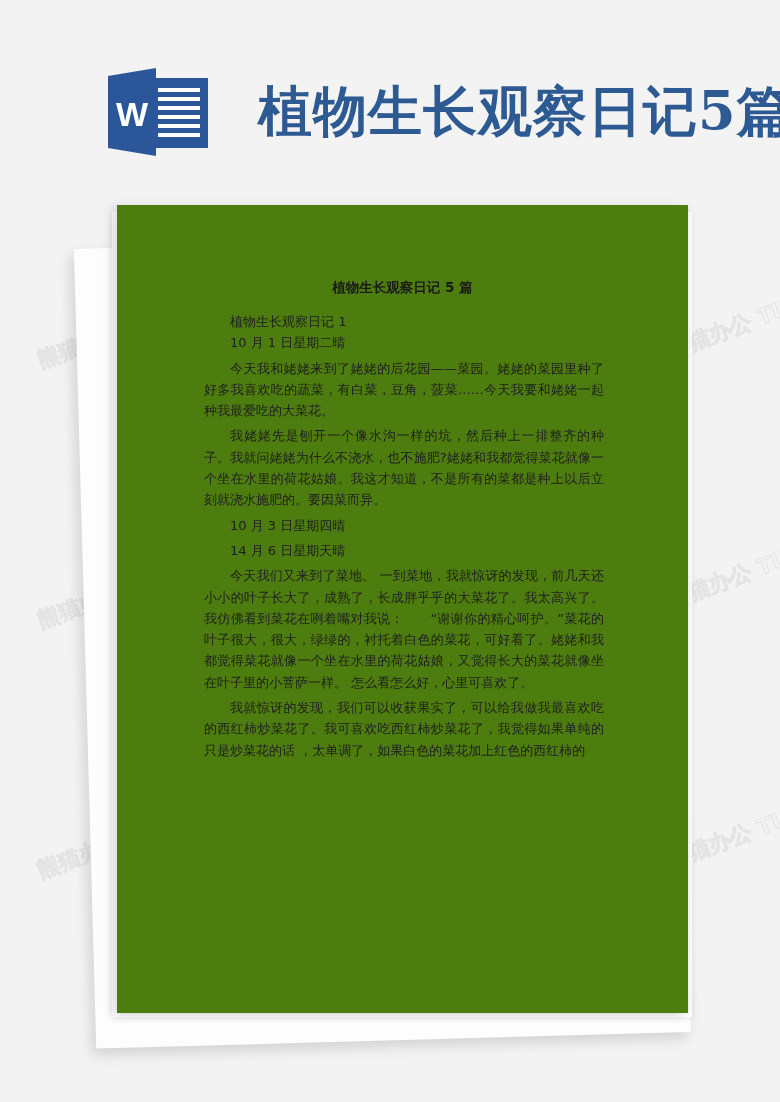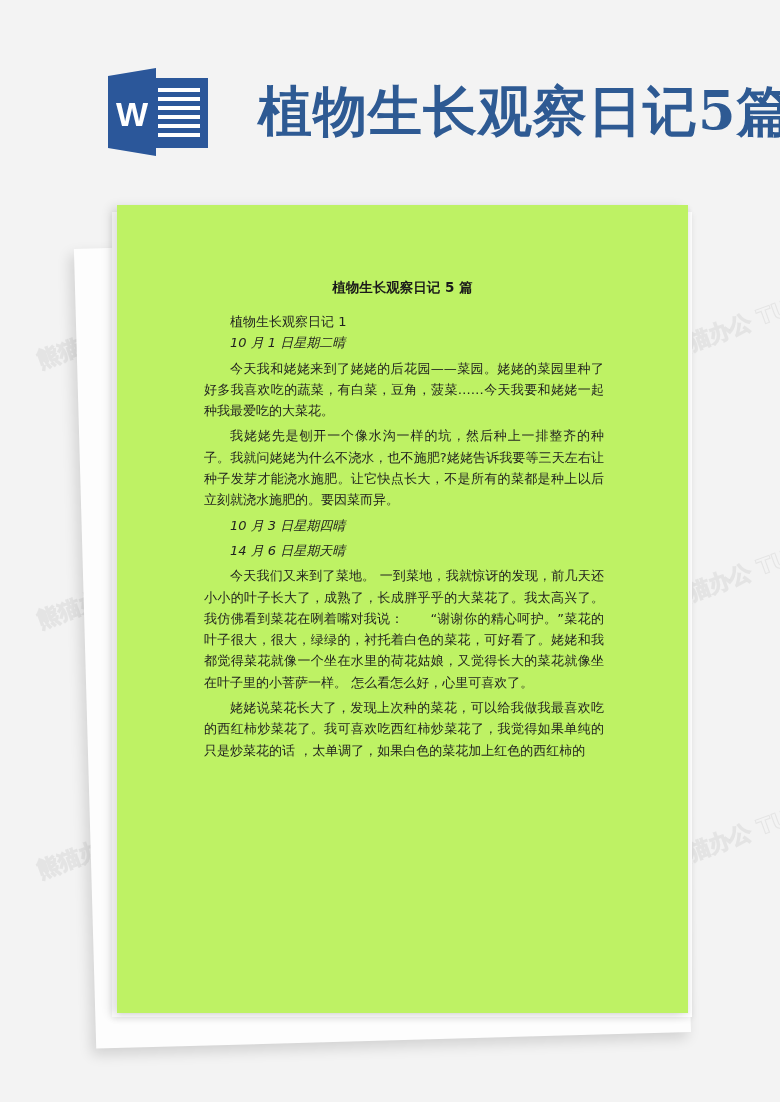--- a/index.html
+++ b/index.html
@@ -50,21 +50,21 @@
       position: absolute;
       left: 112px; top: 212px;
       width: 580px; height: 805px;
       background: #fefefe;
       box-shadow: 0 2px 6px rgba(0,0,0,0.08);
     }
     .page {
       position: absolute;
       left: 117px; top: 205px;
       width: 571px; height: 808px;
-      background: #bef264;
+      background: #4d7c0f;
       box-shadow: -6px 2px 10px rgba(0,0,0,0.12), 2px 2px 4px rgba(0,0,0,0.06);
     }
     .doc-title {
       position: absolute;
       left: 0; top: 72px;
       width: 100%;
       text-align: center;
       font-weight: bold;
       font-size: 13.5px;
       color: #1a1a1a;
@@ -83,21 +83,20 @@
       margin: 0;
     }
     .doc-body .para {
       margin: 0 0 4px 0;
       text-indent: 26px;
       text-align: justify;
     }
     .doc-body .heading-line {
       margin: 0 0 4px 0;
       padding-left: 26px;
-      font-style: italic;
     }
     
     .wm {
       position: absolute;
       font-family: "DejaVu Sans", sans-serif;
       font-weight: bold;
       font-size: 22px;
       color: rgba(255,255,255,0.0);
       -webkit-text-stroke: 1px rgba(200,200,200,0.35);
       transform: rotate(-20deg);
@@ -141,21 +140,21 @@
 <div class="page-mid"></div>
 
 <div class="page">
   <div class="doc-title">植物生长观察日记 5 篇</div>
 
   <div class="doc-body">
     <p class="line-indent" style="padding-left:26px; margin:0;">植物生长观察日记 1</p>
 
     <p class="heading-line">10 月 1 日星期二晴</p>
     <p class="para">今天我和姥姥来到了姥姥的后花园——菜园。姥姥的菜园里种了好多我喜欢吃的蔬菜，有白菜，豆角，菠菜……今天我要和姥姥一起种我最爱吃的大菜花。</p>
-    <p class="para">我姥姥先是刨开一个像水沟一样的坑，然后种上一排整齐的种子。我就问姥姥为什么不浇水，也不施肥?姥姥告诉我要等三天左右让种子发芽才能浇水施肥。让它快点长大，不是所有的菜都是种上以后立刻就浇水施肥的。要因菜而异。</p>
+    <p class="para">我姥姥先是刨开一个像水沟一样的坑，然后种上一排整齐的种子。我就问姥姥为什么不浇水，也不施肥?姥姥和我都觉得菜花就像一个坐在水里的荷花姑娘。我这才知道，不是所有的菜都是种上以后立刻就浇水施肥的。要因菜而异。</p>
 
     <p class="heading-line">10 月 3 日星期四晴</p>
 
     <p class="heading-line">14 月 6 日星期天晴</p>
     <p class="para">今天我们又来到了菜地。 一到菜地，我就惊讶的发现，前几天还小小的叶子长大了，成熟了，长成胖乎乎的大菜花了。我太高兴了。我仿佛看到菜花在咧着嘴对我说：　　“谢谢你的精心呵护。”菜花的叶子很大，很大，绿绿的，衬托着白色的菜花，可好看了。姥姥和我都觉得菜花就像一个坐在水里的荷花姑娘，又觉得长大的菜花就像坐在叶子里的小菩萨一样。 怎么看怎么好，心里可喜欢了。</p>
-    <p class="para">姥姥说菜花长大了，发现上次种的菜花，可以给我做我最喜欢吃的西红柿炒菜花了。我可喜欢吃西红柿炒菜花了，我觉得如果单纯的只是炒菜花的话 ，太单调了，如果白色的菜花加上红色的西红柿的</p>
+    <p class="para">我就惊讶的发现，我们可以收获果实了，可以给我做我最喜欢吃的西红柿炒菜花了。我可喜欢吃西红柿炒菜花了，我觉得如果单纯的只是炒菜花的话 ，太单调了，如果白色的菜花加上红色的西红柿的</p>
   </div>
 </div>
 
 </body></html>

